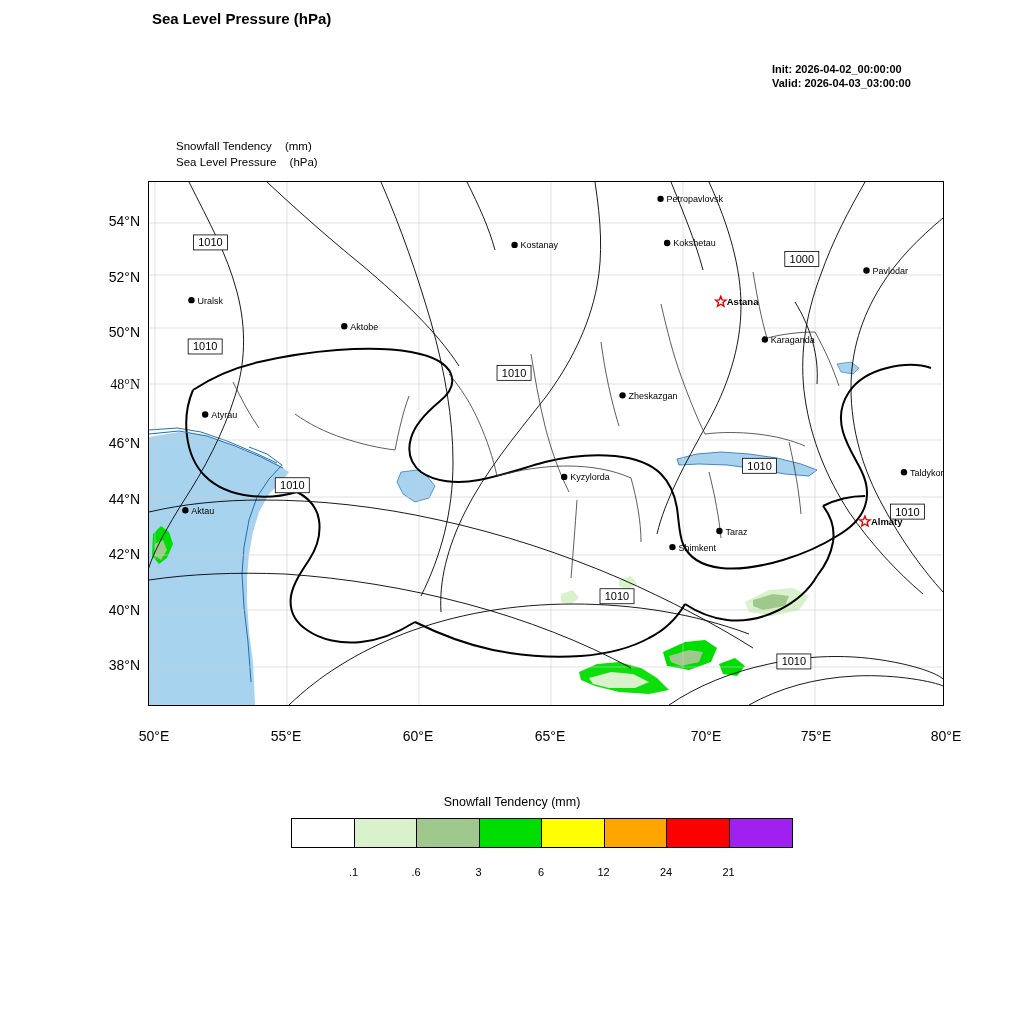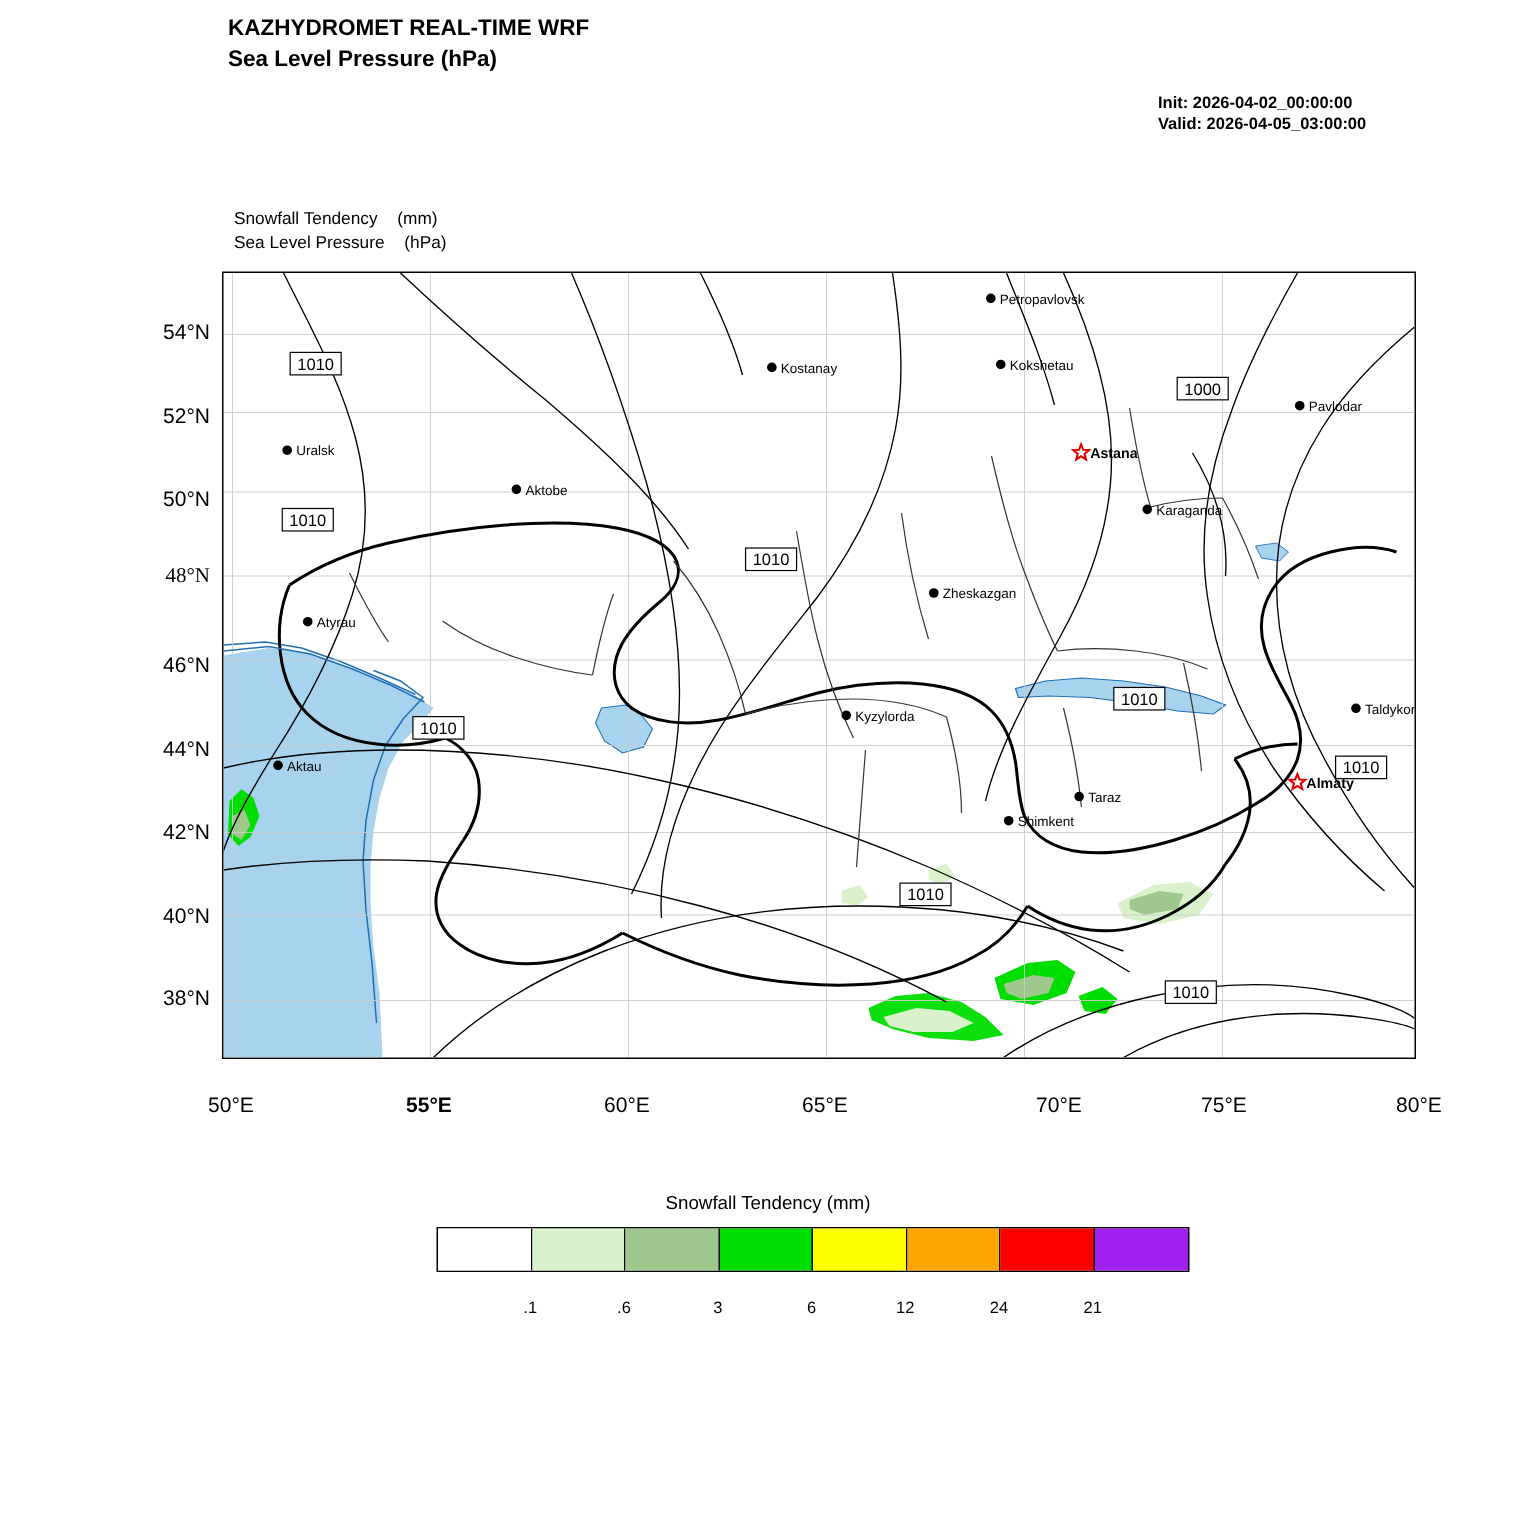--- a/index.html
+++ b/index.html
@@ -39,21 +39,21 @@
   }
 
   
   #field-labels {
     left: 156px;
     top: 138px;
     font-size: 11.5px;
     line-height: 16px;
     white-space: nowrap;
   }
-  .field-label-row span.lbl { display: inline-block; }
+  .field-label-row span.lbl { display: inline-block; margin-left: 20px; }
   .field-label-row span.unit { display: inline-block; margin-left: 10px; text-align: right; }
 
   
   #map-frame {
     left: 148px;
     top: 181px;
     width: 796px;
     height: 525px;
     border: 1px solid #000;
     box-sizing: border-box;
@@ -127,27 +127,26 @@
 
   
   .city-label { font-size: 9px; font-family: "Liberation Sans", sans-serif; }
   .cap-label { font-size: 9.5px; font-weight: bold; font-family: "Liberation Sans", sans-serif; }
   .iso-label { font-size: 11px; font-family: "Liberation Sans", sans-serif; }
 </style>
 </head>
 <body>
 
 <div class="abs" id="header-title-block">
-  <div class="title-line">KAZHYDROMET REAL-TIME WRF</div>
   <div class="title-line">Sea Level Pressure  (hPa)</div>
 </div>
 
 <div class="abs" id="init-valid-block">
   <div>Init: 2026-04-02_00:00:00</div>
-  <div>Valid: 2026-04-05_03:00:00</div>
+  <div>Valid: 2026-04-03_03:00:00</div>
 </div>
 
 <div class="abs" id="field-labels">
   <div class="field-label-row">
     <span class="lbl">Snowfall Tendency</span>
     <span class="unit">(mm)</span>
   </div>
   <div class="field-label-row">
     <span class="lbl">Sea Level Pressure</span>
     <span class="unit">(hPa)</span>
@@ -340,21 +339,21 @@
         <rect x="451" y="406.73750000000007" width="34" height="15" fill="#ffffff" stroke="#000000" stroke-width="0.8"></rect>
         <text x="468" y="418.23750000000007" text-anchor="middle" class="iso-label">1010</text>
         <rect x="627.88" y="471.94999999999993" width="34" height="15" fill="#ffffff" stroke="#000000" stroke-width="0.8"></rect>
         <text x="644.88" y="483.44999999999993" text-anchor="middle" class="iso-label">1010</text>
       </g>
     </svg>
 </div>
 
 <div class="abs" id="lon-axis">
     <div class="lon-label" style="left: 6px; top: 0px;">50°E</div>
-    <div class="lon-label" style="left: 138px; top: 0px; font-weight: bold;">55°E</div>
+    <div class="lon-label" style="left: 138px; top: 0px;">55°E</div>
     <div class="lon-label" style="left: 270px; top: 0px; text-align: center;">60°E</div>
     <div class="lon-label" style="left: 402px; top: 0px;">65°E</div>
     <div class="lon-label" style="left: 534px; top: 0px; margin-left: 24px;">70°E</div>
     <div class="lon-label" style="left: 668px; top: 0px; text-align: right;">75°E</div>
     <div class="lon-label" style="left: 798px; top: 0px;">80°E</div>
   </div>
 
 <div class="abs" id="colorbar-title">Snowfall Tendency (mm)</div>
 <div class="abs" id="colorbar">
     <div class="swatch" style="background: rgb(255, 255, 255);"></div>

